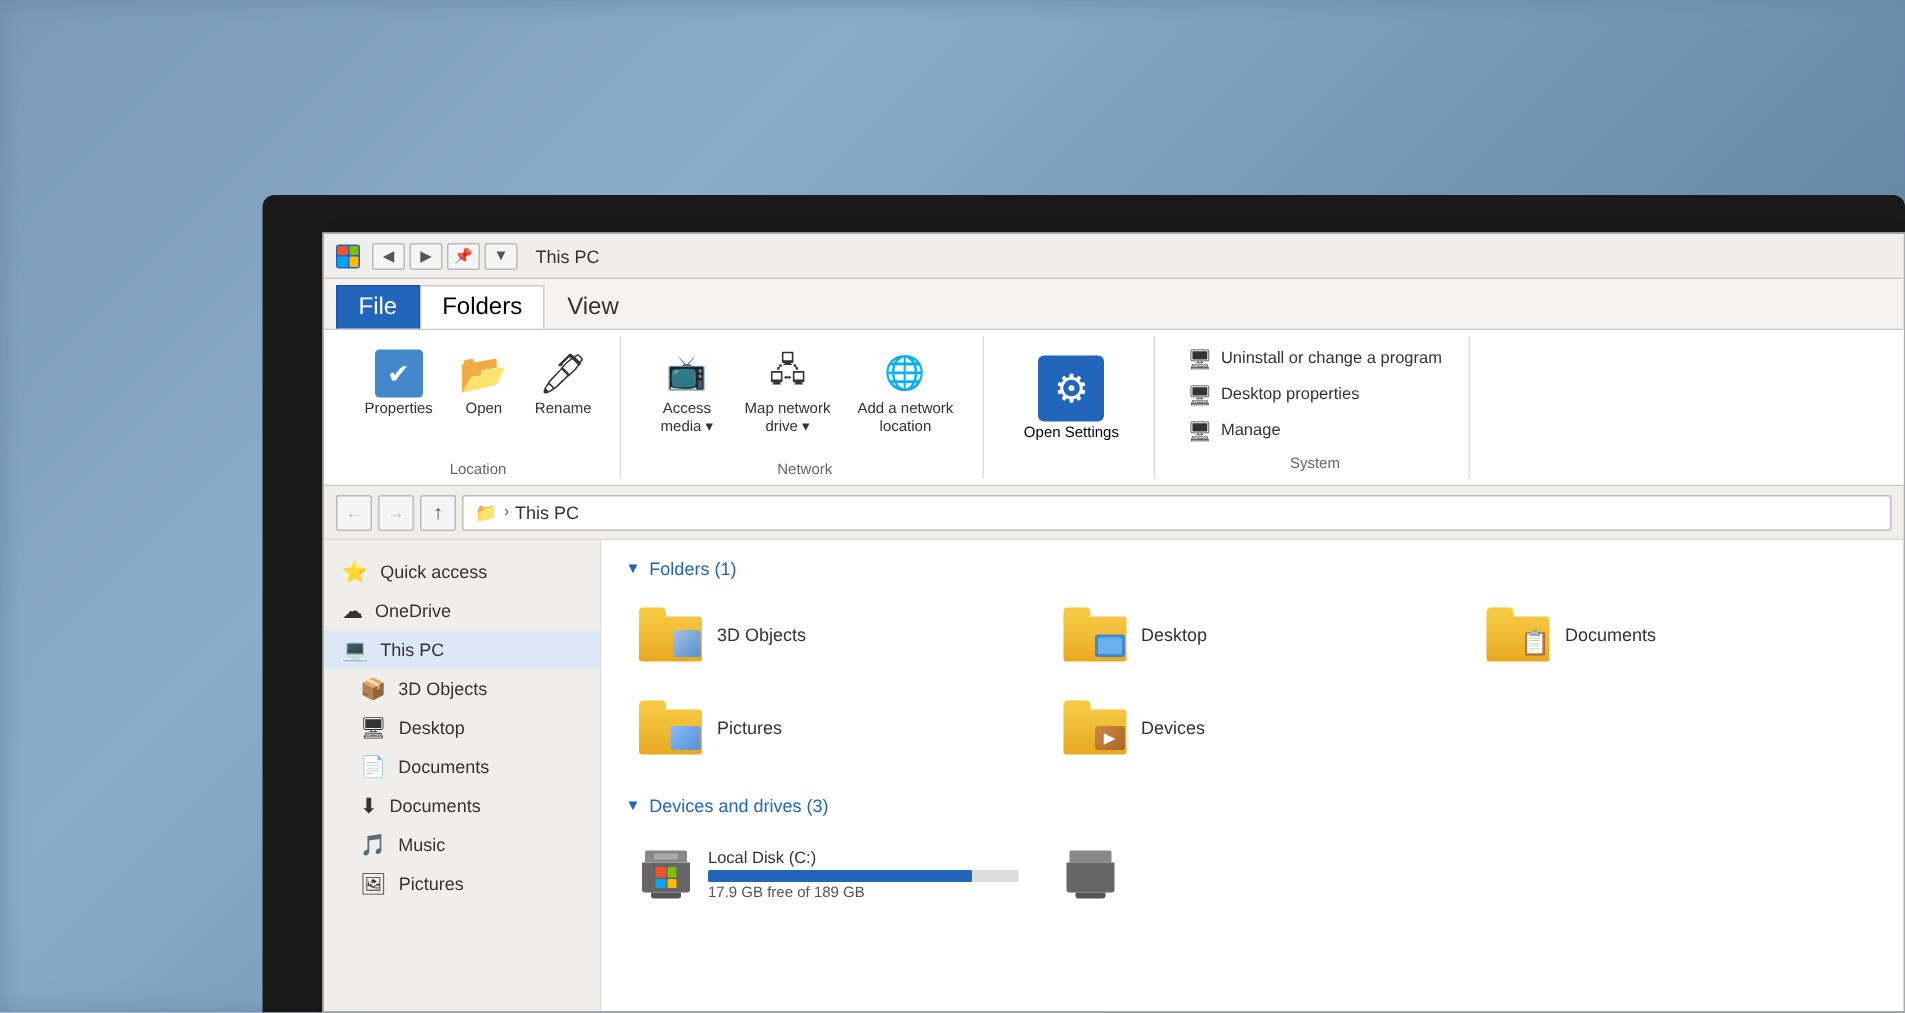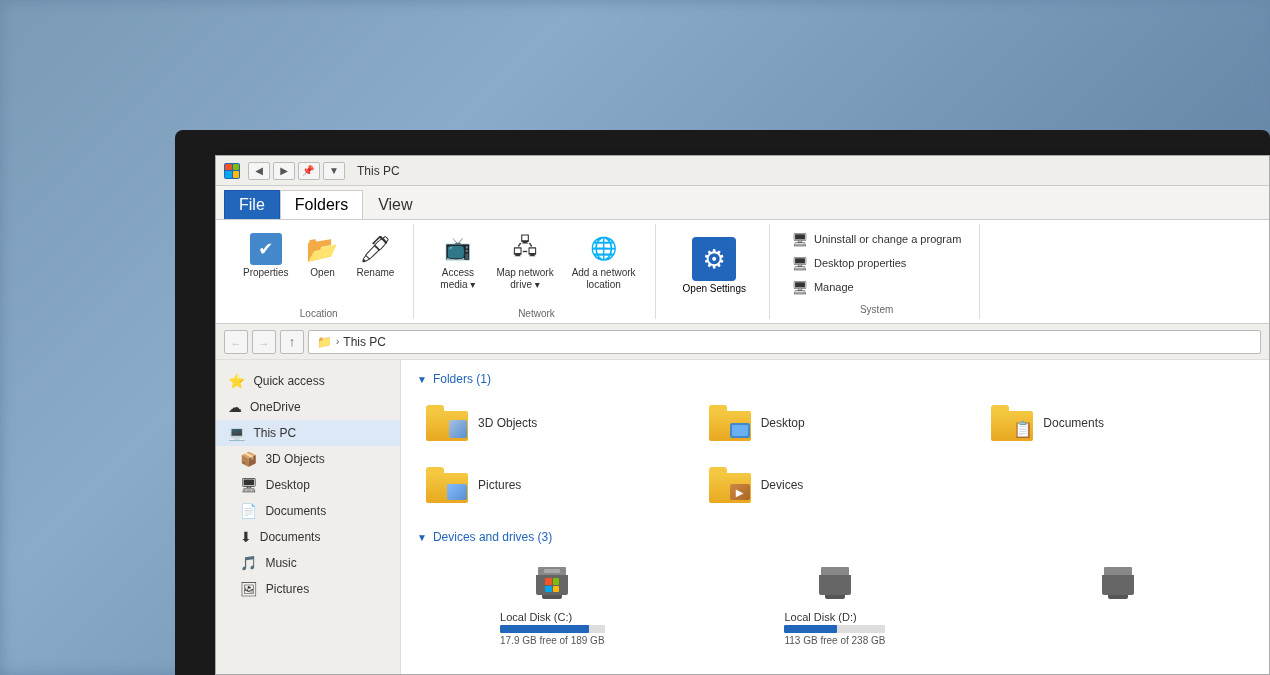--- a/index.html
+++ b/index.html
@@ -352,21 +352,20 @@
     }
 
     .drive-item {
       display: flex;
       align-items: center;
       gap: 10px;
       padding: 8px;
       cursor: pointer;
       border-radius: 3px;
       border: 1px solid transparent;
-      flex-direction: column;
     }
 
     .drive-icon {
       width: 36px; height: 36px;
       display: flex; align-items: center; justify-content: center;
       flex-shrink: 0;
     }
 
     .drive-info { flex: 1; min-width: 0; }
     .drive-name { font-size: 11px; color: #333; margin-bottom: 2px; }
@@ -680,43 +679,27 @@
           </div>
           <div class="drive-info">
             <div class="drive-name">Local Disk (C:)</div>
             <div class="drive-bar-track">
               <div class="drive-bar-fill" style="width:85%;background:#2266bb;"></div>
             </div>
             <div class="drive-free">17.9 GB free of 189 GB</div>
           </div>
         </div>
 
+
         <div class="drive-item">
           <div class="drive-icon">
             <div style="display:flex;flex-direction:column;align-items:center;">
               <div style="width:28px;height:8px;background:#888;border-radius:1px 1px 0 0;"></div>
               <div style="width:32px;height:20px;background:#666;border-radius:0 0 2px 2px;"></div>
               <div style="width:20px;height:4px;background:#555;border-radius:0 0 2px 2px;"></div>
             </div>
           </div>
-          <div class="drive-info">
-            <div class="drive-name">Local Disk (D:)</div>
-            <div class="drive-bar-track">
-              <div class="drive-bar-fill" style="width:52%;background:#2266bb;"></div>
-            </div>
-            <div class="drive-free">113 GB free of 238 GB</div>
-          </div>
-        </div>
-
-        <div class="drive-item">
-          <div class="drive-icon">
-            <div style="display:flex;flex-direction:column;align-items:center;">
-              <div style="width:28px;height:8px;background:#888;border-radius:1px 1px 0 0;"></div>
-              <div style="width:32px;height:20px;background:#666;border-radius:0 0 2px 2px;"></div>
-              <div style="width:20px;height:4px;background:#555;border-radius:0 0 2px 2px;"></div>
-            </div>
-          </div>
         </div>
 
       </div>
     </div>
   </div>
 </div>
 
 </body></html>

